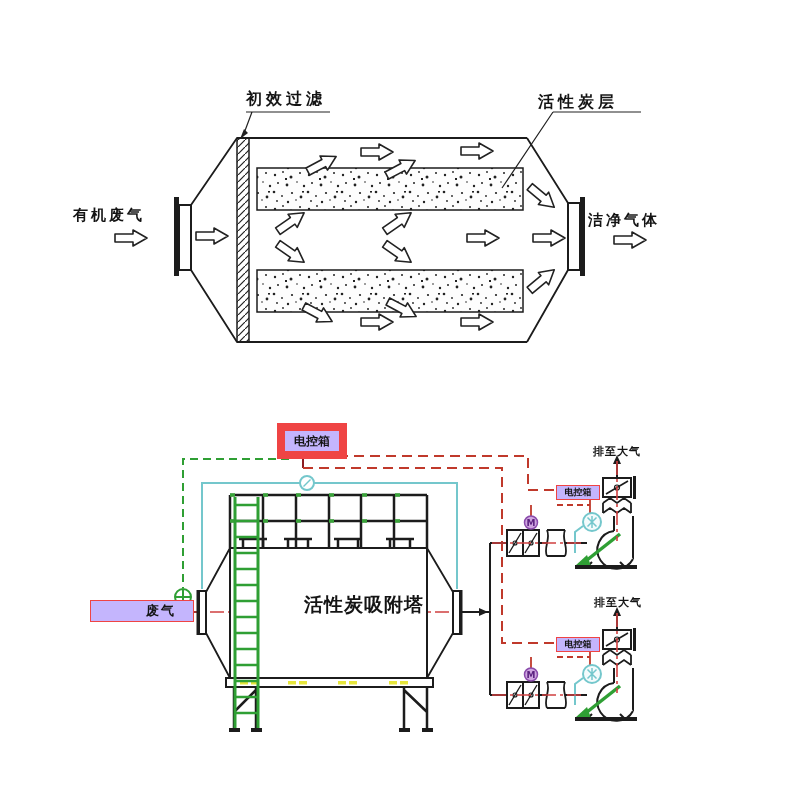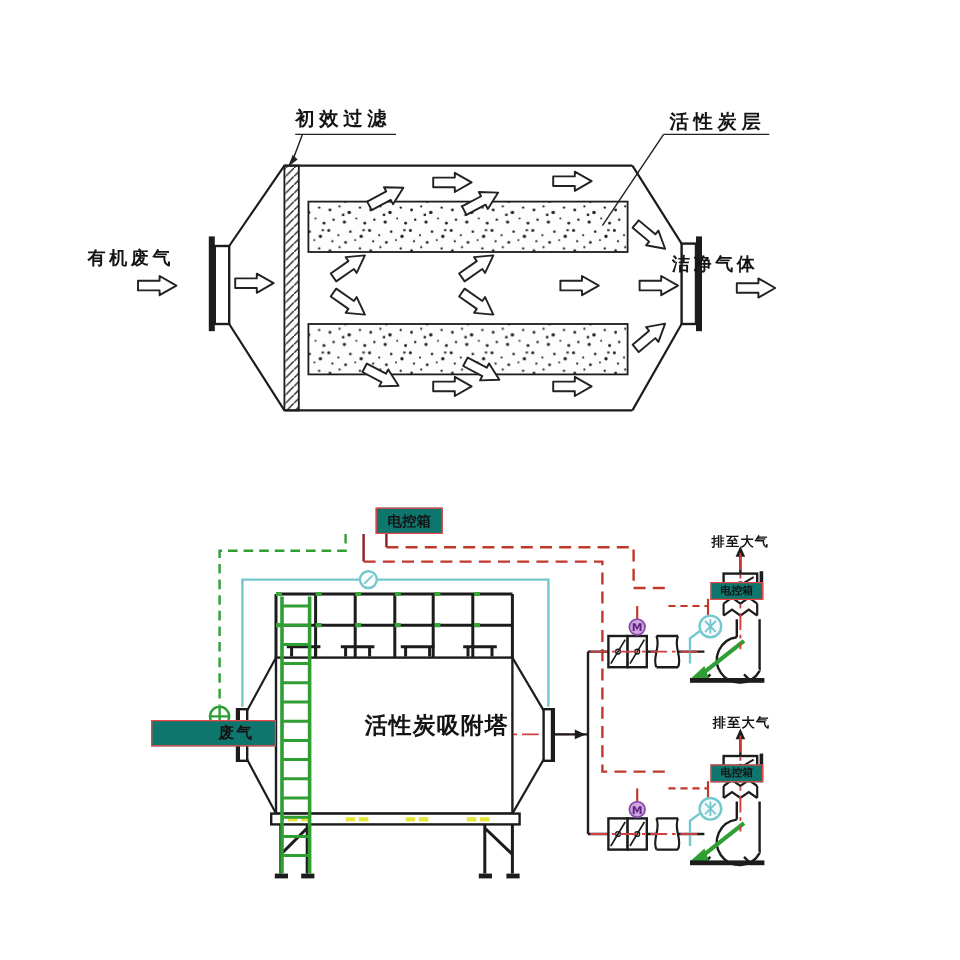--- a/index.html
+++ b/index.html
@@ -1,21 +1,21 @@
 <!DOCTYPE html>
 <html><head>
 <meta charset="utf-8">
 <style>
   html,body{margin:0;padding:0;background:#fff;}
   .stage{position:relative;width:800px;height:800px;background:#fff;overflow:hidden;
          font-family:"DejaVu Sans","Liberation Sans",sans-serif;color:#111;}
   svg{position:absolute;left:0;top:0;}
   .lbl{position:absolute;white-space:nowrap;color:#141414;font-weight:600;}
-  .box{position:absolute;background:#0f766e;border:1px solid #ef4444;display:flex;
-       align-items:center;justify-content:center;font-weight:700;color:#141414;margin-left:36px;}
+  .box{position:absolute;background:#c4b5fd;border:8px solid #ef4444;display:flex;
+       align-items:center;justify-content:center;font-weight:700;color:#141414;}
   .box.small{border-width:1.5px;}
 </style>
 </head>
 <body>
 
 <div class="stage">
 
 <svg width="800" height="800" viewBox="0 0 800 800" xmlns="http://www.w3.org/2000/svg">
   <defs>
     <pattern id="hatch" width="7" height="7" patternUnits="userSpaceOnUse">
@@ -233,23 +233,23 @@
       <polygon points="479,608 479,616 488,612" fill="#1c1c1c"></polygon>
       <line x1="490" y1="543" x2="490" y2="695" stroke="#1c1c1c" stroke-width="2"></line>
     </g>
 
     <use href="#fan-branch"></use>
     <use href="#fan-branch" y="152"></use>
   </g>
 </svg>
 
 <div class="lbl" style="left:246px;top:89px;font-size:16px;letter-spacing:4px;">初效过滤</div>
-<div class="lbl" style="left:558px;top:92px;font-size:16px;letter-spacing:4px;">活性炭层</div>
+<div class="lbl" style="left:538px;top:92px;font-size:16px;letter-spacing:4px;">活性炭层</div>
 <div class="lbl" style="left:73px;top:206px;font-size:15px;letter-spacing:3px;text-align:center;">有机废气</div>
-<div class="lbl" style="left:560px;top:211px;font-size:15px;letter-spacing:3px;">洁净气体</div>
+<div class="lbl" style="left:588px;top:211px;font-size:15px;letter-spacing:3px;">洁净气体</div>
 
 <div class="box" style="left:277px;top:423px;width:54px;height:20px;font-size:12px;">电控箱</div>
 <div class="box small" style="left:90px;top:600px;width:64px;height:20px;font-size:13px;letter-spacing:2px;padding-left:38px;">废气</div>
 <div class="lbl" style="left:304px;top:592px;font-size:19px;font-weight:700;letter-spacing:1px;">活性炭吸附塔</div>
 
 <div class="box small" style="left:556px;top:485px;width:42px;height:13px;font-size:9px;">电控箱</div>
 <div class="box small" style="left:556px;top:637px;width:42px;height:13px;font-size:9px;">电控箱</div>
 
 <div class="lbl" style="left:593px;top:444px;font-size:11px;font-weight:700;letter-spacing:1px;">排至大气</div>
 <div class="lbl" style="left:594px;top:595px;font-size:11px;font-weight:700;letter-spacing:1px;">排至大气</div>

